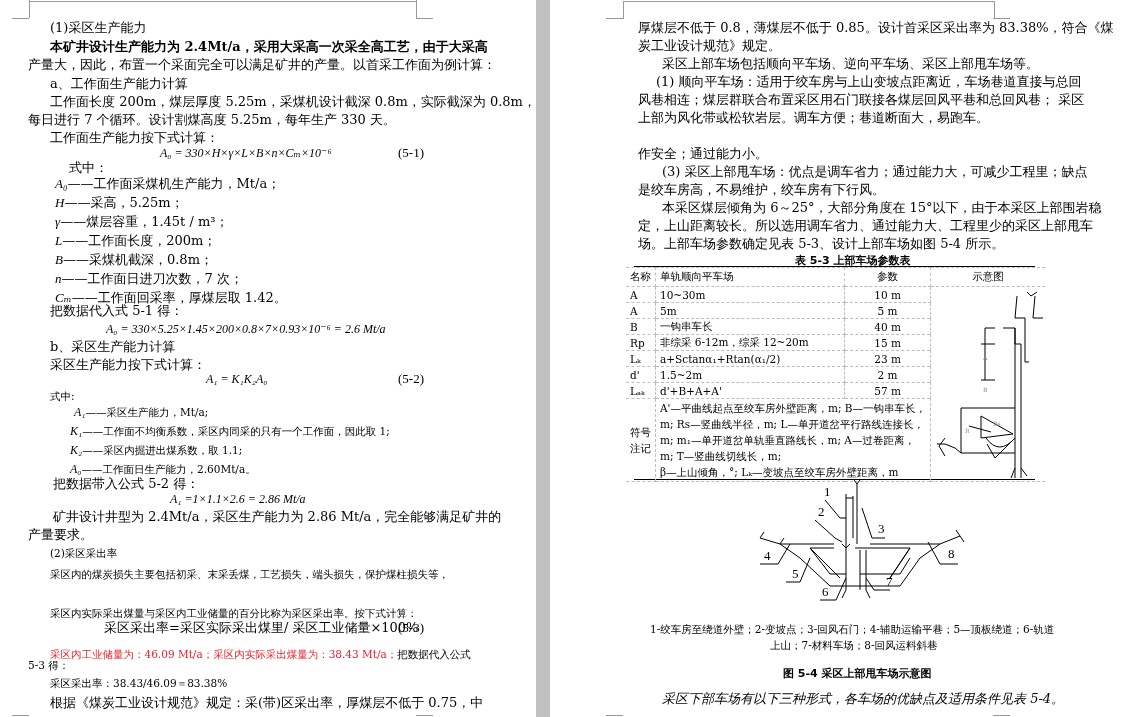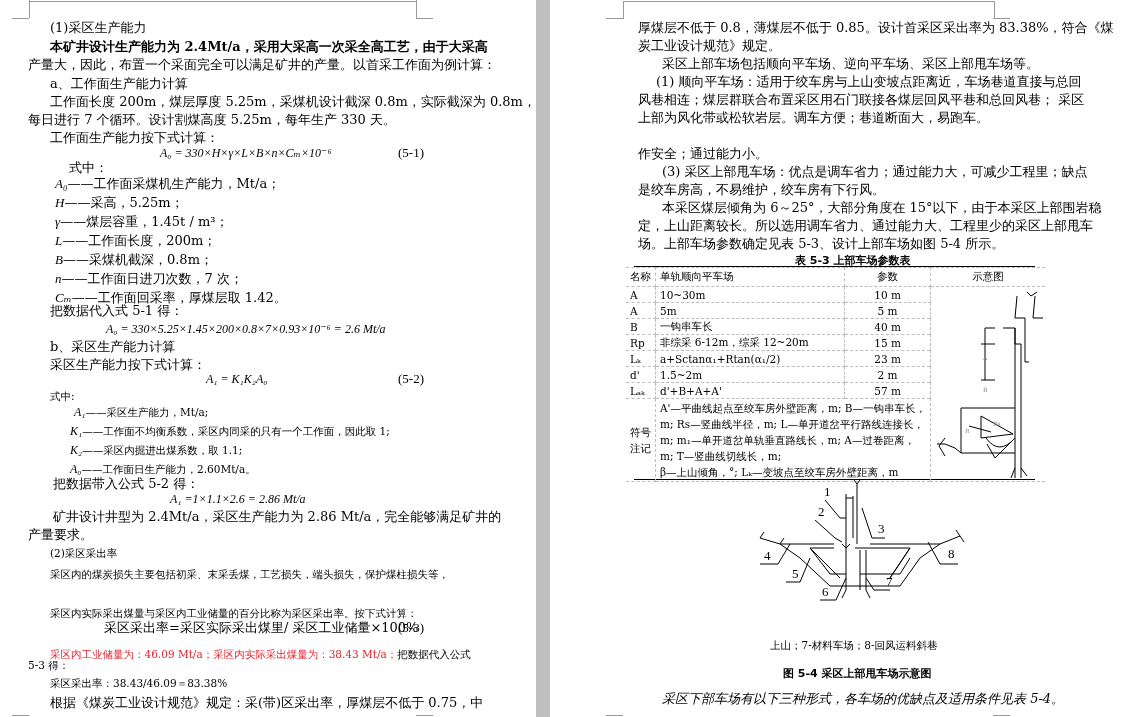--- a/index.html
+++ b/index.html
@@ -219,19 +219,20 @@
       <text x="68" y="38">2</text>
       <text x="128" y="55">3</text>
       <text x="14" y="82">4</text>
       <text x="42" y="100">5</text>
       <text x="72" y="118">6</text>
       <text x="136" y="108">7</text>
       <text x="198" y="80">8</text>
     </g>
   </svg>
 
+  <div class="line small" style="left:100px;top:621px;">1-绞车房至绕道外壁；2-变坡点；3-回风石门；4-辅助运输平巷；5—顶板绕道；6-轨道</div>
   <div class="line small" style="left:220px;top:637px;">上山；7-材料车场；8-回风运料斜巷</div>
   <div class="caption-bold" style="left:233px;top:666px;">图 5-4  采区上部甩车场示意图</div>
   <div class="line" style="left:112px;top:691px;font-style:italic;">采区下部车场有以下三种形式，各车场的优缺点及适用条件见表 5-4。</div>
 
   <div class="corner" style="left:56px;top:715px;width:17px;height:0;border-width:1px 0 0 0;"></div>
   <div class="corner" style="left:443px;top:715px;width:17px;height:0;border-width:1px 0 0 0;"></div>
 </div>
 
 </body></html>

